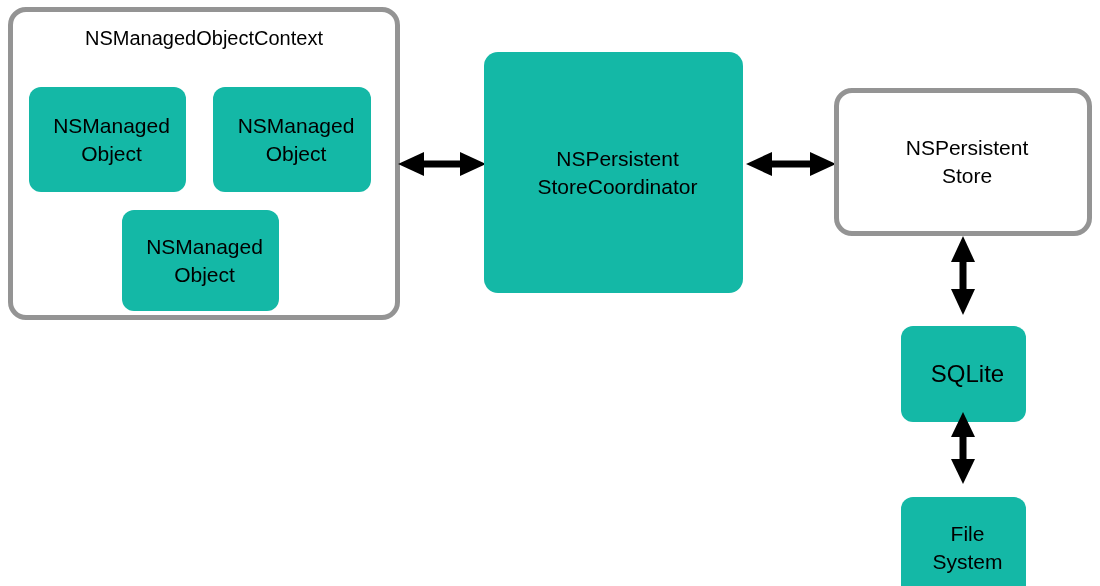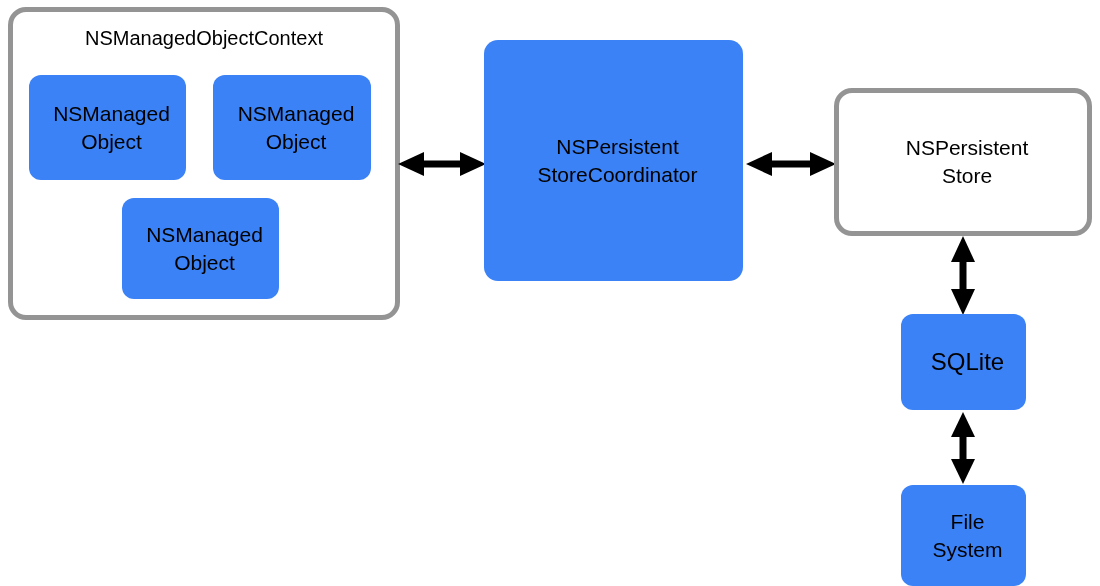--- a/index.html
+++ b/index.html
@@ -32,23 +32,24 @@
 
   
   .node--outlined {
     background: #ffffff;
     border: 5px solid #949494;
     border-radius: 18px;
   }
 
   
   .node--filled {
-    background: #3b82f6;
+    background: #14b8a6;
     border: none;
     border-radius: 12px;
+    margin-top: 12px;
   }
 
   
   .node--titled {
     display: block;
   }
   .container-title {
     position: absolute;
     left: 0;
     right: 0;

